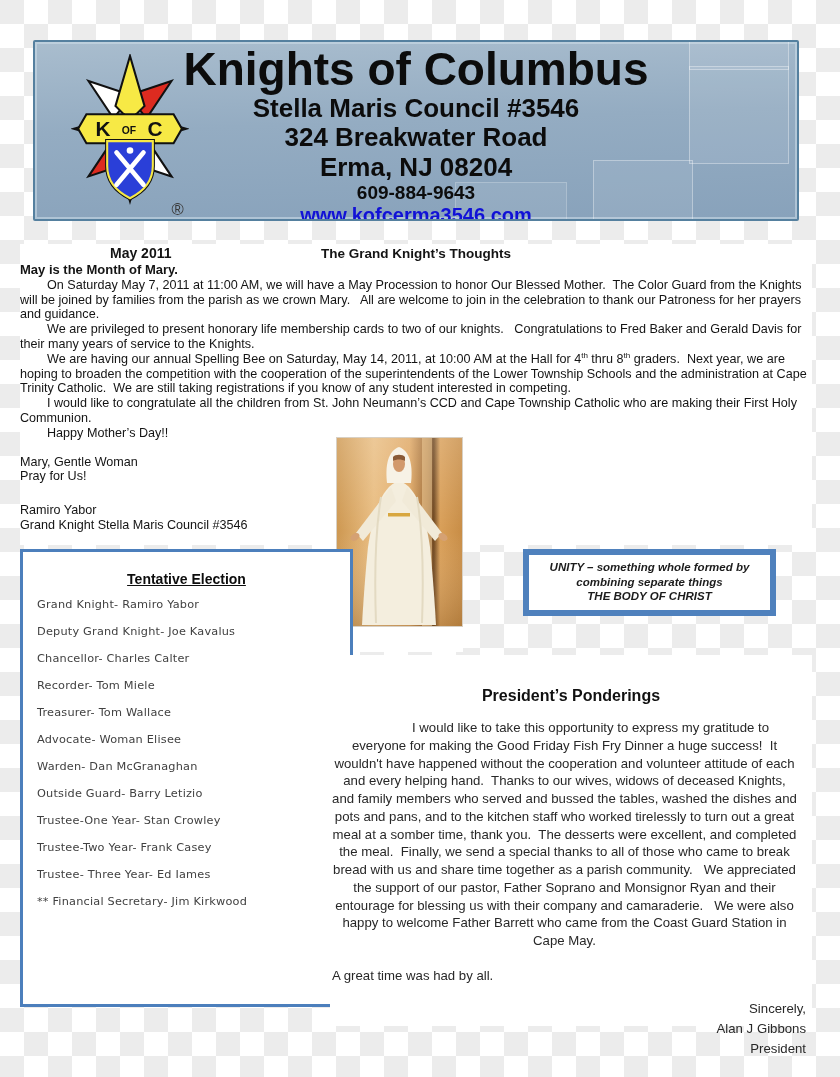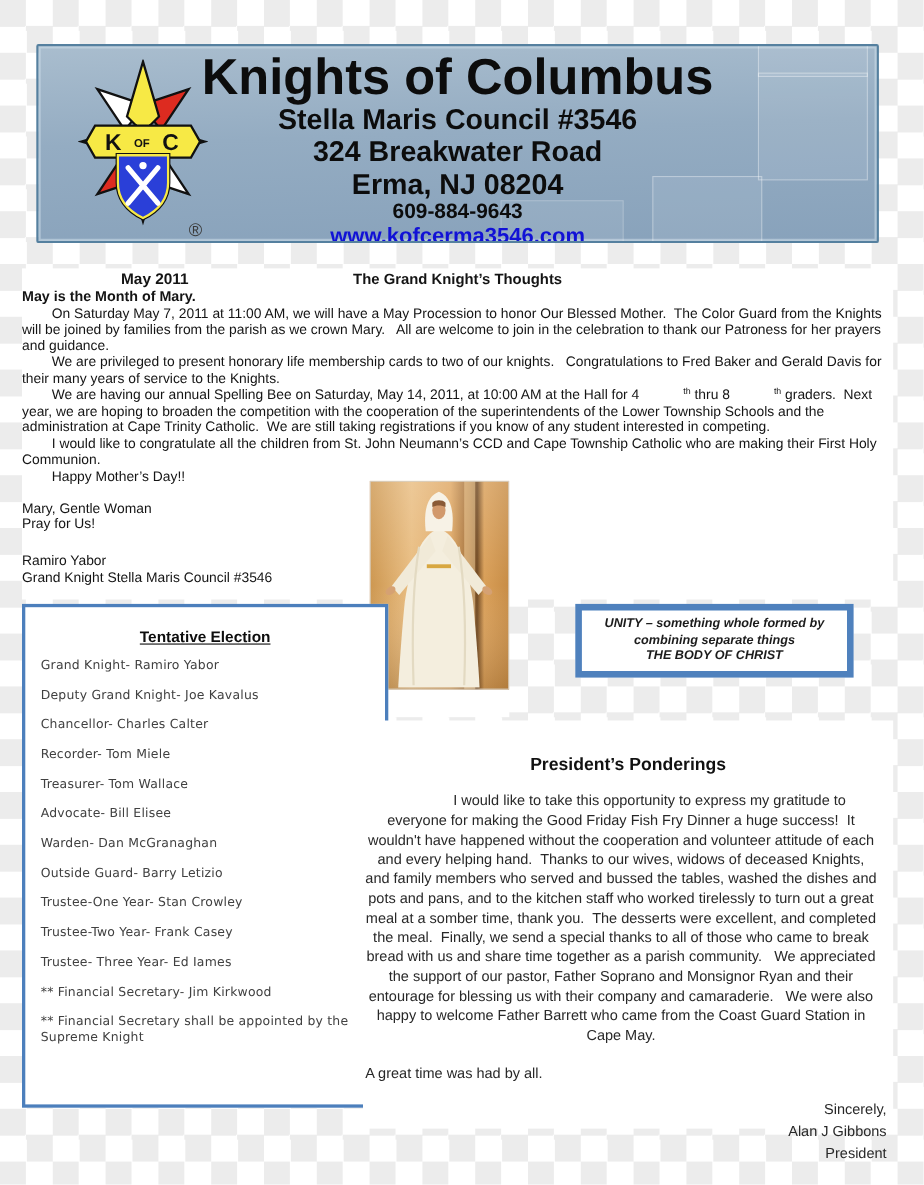--- a/index.html
+++ b/index.html
@@ -32,21 +32,21 @@
   
   .white-block{position:absolute;background:#ffffff;}
   
   .gk{left:20px;top:244px;width:792px;height:301px;font-size:12.6px;line-height:14.8px;color:#141414;}
   .gk-headrow{position:relative;height:17px;margin-top:2px;}
   .gk-date{position:absolute;left:42px;top:0;font-weight:bold;font-size:14px;margin-left:48px;}
   .gk-heading{display:block;text-align:center;font-weight:bold;font-size:13.5px;padding-top:1px;}
   .gk-sub{font-weight:bold;font-size:13px;margin:1px 0 0 0;}
   .gk p{margin:0;white-space:pre-wrap;}
   .gk p.ind{text-indent:27px;}
-  .gk sup{font-size:8px;line-height:0;margin-left:40px;}
+  .gk sup{font-size:8px;line-height:0;}
   .sp14{margin-top:14px !important;}
   .sp19{margin-top:19px !important;}
   
   .mary-wrap{left:336px;top:437px;width:127px;height:215px;}
   
   .election-box{
     position:absolute;left:20px;top:549px;width:299px;height:452px;
     background:#ffffff;border:3px solid #4c7fbc;padding:0 14px;box-sizing:content-box;
   }
   .election-title{text-align:center;font-weight:bold;font-size:14px;color:#0d0d0d;margin:19px 0 11px 0;text-decoration:underline;}
@@ -171,28 +171,27 @@
     </svg>
   </div>
 
   <div class="election-box">
     <div class="election-title">Tentative Election</div>
     <div class="election-item">Grand Knight- Ramiro Yabor</div>
     <div class="election-item">Deputy Grand Knight- Joe Kavalus</div>
     <div class="election-item">Chancellor- Charles Calter</div>
     <div class="election-item">Recorder- Tom Miele</div>
     <div class="election-item">Treasurer- Tom Wallace</div>
-    <div class="election-item">Advocate- Bill Elisee</div>
+    <div class="election-item">Advocate- Woman Elisee</div>
     <div class="election-item">Warden- Dan McGranaghan</div>
     <div class="election-item">Outside Guard- Barry Letizio</div>
     <div class="election-item">Trustee-One Year- Stan Crowley</div>
     <div class="election-item">Trustee-Two Year- Frank Casey</div>
     <div class="election-item">Trustee- Three Year- Ed  Iames</div>
     <div class="election-item">** Financial Secretary- Jim Kirkwood</div>
-    <div class="election-item">** Financial Secretary shall be appointed by the Supreme Knight</div>
   </div>
 
   <div class="unity-box">
     <div>UNITY – something whole formed by</div>
     <div>combining separate things</div>
     <div>THE BODY OF CHRIST</div>
   </div>
 
   <div class="white-block pres">
     <p class="pres-title">President’s Ponderings</p>

